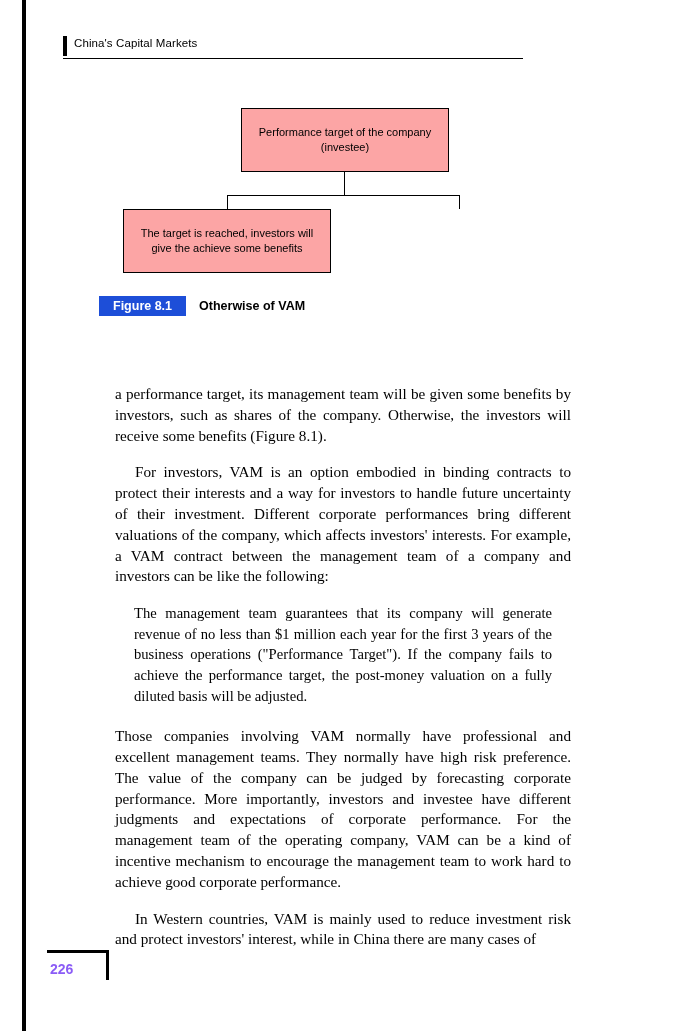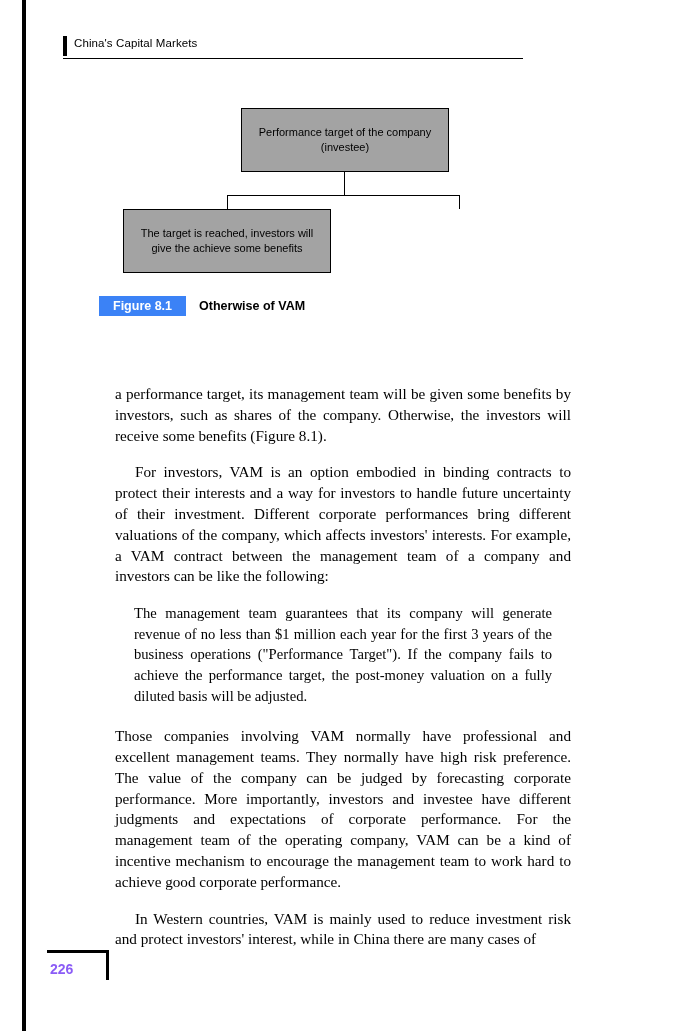--- a/index.html
+++ b/index.html
@@ -65,21 +65,21 @@
   .figure {
     position: absolute;
     left: 99px;
     top: 108px;
     width: 490px;
     height: 210px;
   }
   .fig-box {
     position: absolute;
     border: 1px solid #000000;
-    background: #a3a3a3;
+    background: #fca5a5;
     box-sizing: border-box;
     font-family: "Liberation Sans", sans-serif;
     font-size: 11px;
     line-height: 15px;
     text-align: center;
     color: #000000;
     display: flex;
     align-items: center;
     justify-content: center;
     padding: 16px 6px;
@@ -116,21 +116,21 @@
 
   
   .caption {
     position: absolute;
     left: 0px;
     top: 188px;
     height: 20px;
   }
   .caption .tag {
     display: inline-block;
-    background: #3b82f6;
+    background: #1d4ed8;
     color: #ffffff;
     font-family: "Liberation Sans", sans-serif;
     font-weight: bold;
     font-size: 12.5px;
     line-height: 20px;
     padding: 0 14px;
     vertical-align: middle;
   }
   .caption .cap-text {
     display: inline-block;

